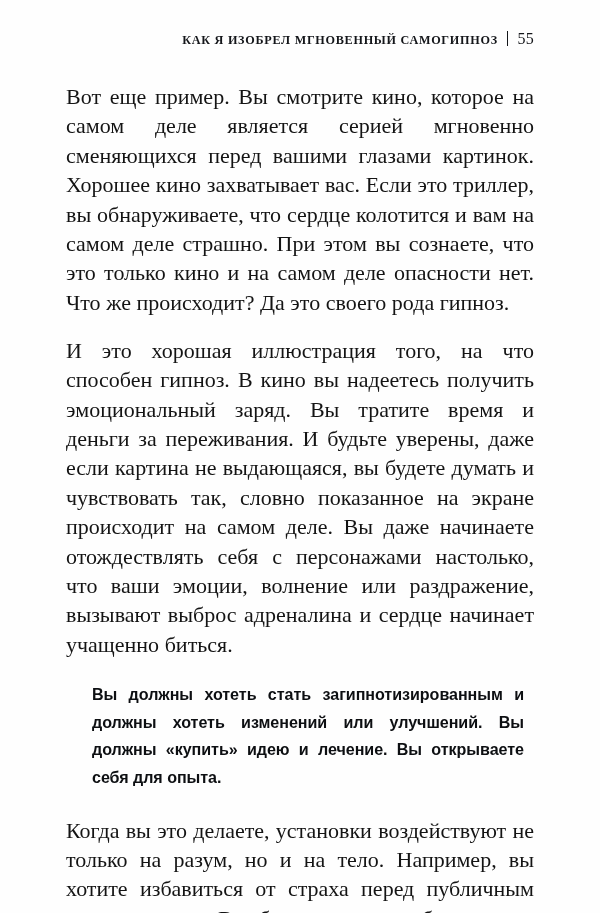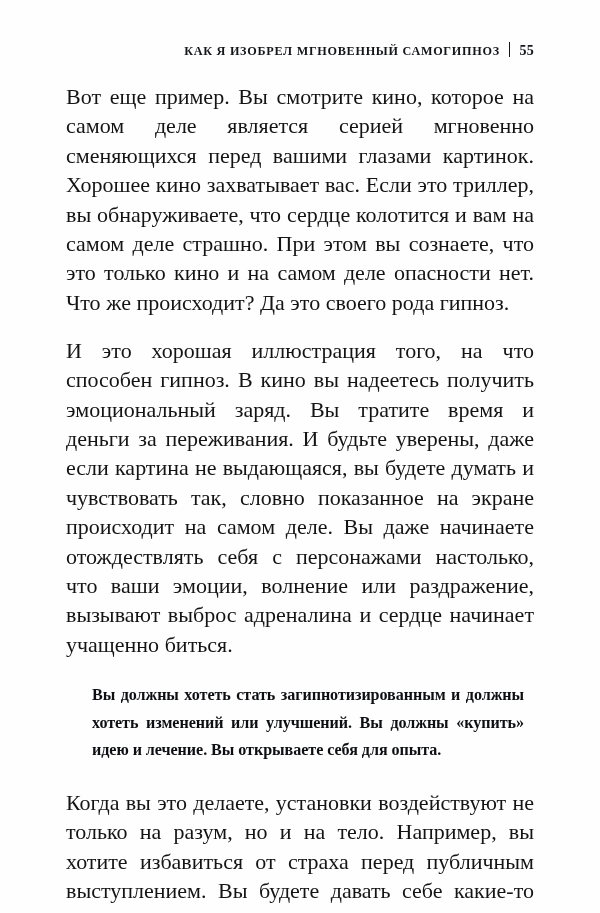--- a/index.html
+++ b/index.html
@@ -11,21 +11,21 @@
     position: relative;
     width: 600px;
     height: 913px;
     background: #fefefe;
     overflow: hidden;
     font-family: "Liberation Serif", serif;
     color: #141414;
   }
   .running-head {
     position: absolute;
-    top: 40px;
+    top: 29px;
     left: 66px;
     right: 66px;
     display: flex;
     justify-content: flex-end;
     align-items: baseline;
     gap: 9px;
     font-family: "Liberation Serif", serif;
     font-size: 12.2px;
     letter-spacing: 0.72px;
     font-weight: 700;
@@ -37,23 +37,23 @@
     white-space: nowrap;
   }
   .running-head .rule {
     display: inline-block;
     width: 1.6px;
     height: 15px;
     background: #14161a;
     transform: translateY(2px);
   }
   .running-head .folio {
-    font-size: 14px;
+    font-size: 16px;
     letter-spacing: 0.3px;
-    font-weight: 700;
+    font-weight: 400;
   }
   .body-col {
     position: absolute;
     top: 82px;
     left: 66px;
     width: 468px;
   }
   p.para {
     margin: 0 0 18.5px 0;
     font-size: 22px;
@@ -64,21 +64,21 @@
     -webkit-hyphens: manual;
     word-spacing: 0.1px;
   }
   p.para:last-child {
     margin-bottom: 0;
   }
   .callout {
     margin: 22px 0 24px 0;
     padding-left: 26px;
     padding-right: 10px;
-    font-family: Liberation Serif, serif;
+    font-family: Liberation Sans, sans-serif;
     font-weight: 700;
     font-size: 16.1px;
     line-height: 27.6px;
     text-align: justify;
     color: #0d0f12;
     letter-spacing: -0.05px;
   }
 </style>
 </head>
 <body>

